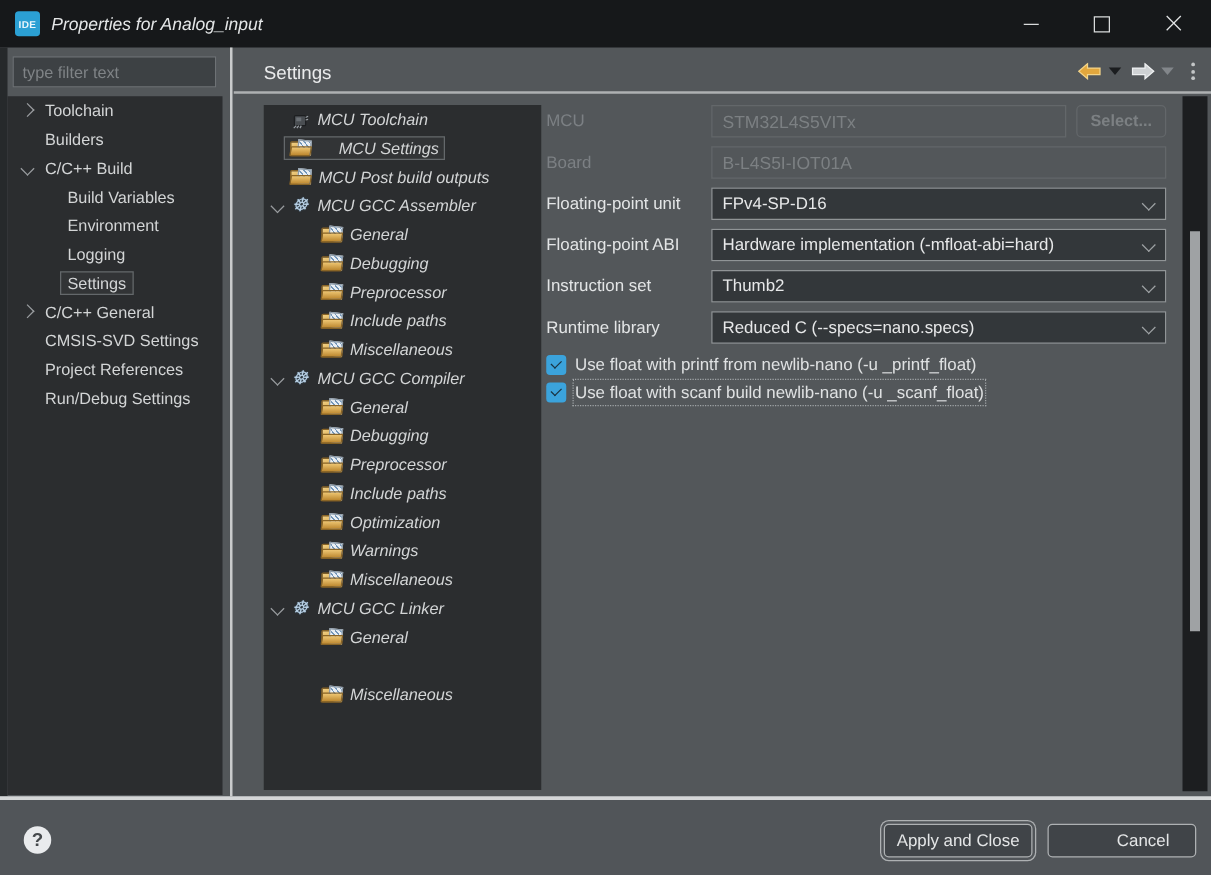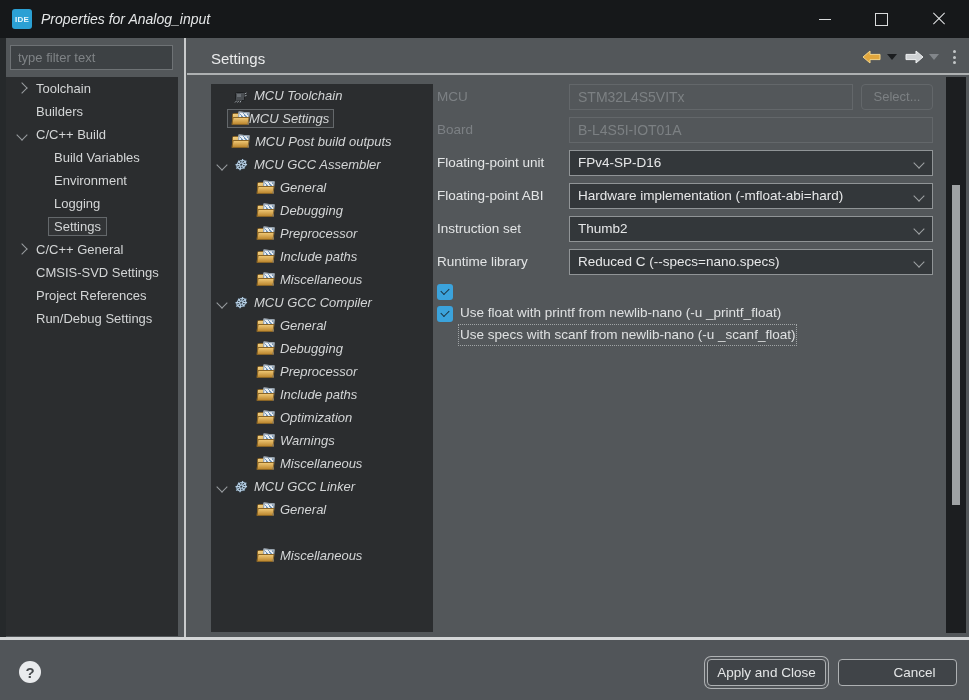--- a/index.html
+++ b/index.html
@@ -33,21 +33,21 @@
   .left-tree{position:absolute;left:6px;top:77px;width:172px;height:559px;background:#2b2d2f;}
   .lt-row{position:absolute;left:0;width:172px;height:23px;display:flex;align-items:center;
     color:#d3d5d6;font-size:13px;white-space:nowrap;cursor:default;}
   .lt-row .lbl{padding-left:30px;}
   .lt-row.child .lbl{padding-left:48px;}
   .chev{position:absolute;width:7px;height:7px;border-right:1.6px solid #9a9da0;border-bottom:1.6px solid #9a9da0;}
   .chev.right{transform:rotate(-45deg);}
   .chev.down{transform:rotate(45deg);}
   .lt-row .chev{left:12px;top:8px;}
   .lt-row .chev.right{top:7px;}
-  .focus-box{border:1px solid #64686b;background:rgba(255,255,255,0.035);padding:1px 5px;margin-left:-6px;display:inline-flex;align-items:center;gap:0;}
+  .focus-box{border:1px solid #64686b;background:rgba(255,255,255,0.035);padding:1px 5px;margin-left:-6px;display:inline-flex;align-items:center;gap:22px;}
   .lt-row.child .focus-box{margin-left:42px;padding-left:5px;}
   .lt-row.child .focus-box .lbl{padding-left:0;}
   
   .page-title{position:absolute;left:211px;top:45px;height:28px;line-height:28px;color:#eaebec;font-size:15px;}
   .nav-btn{position:absolute;top:45px;height:24px;display:flex;align-items:center;justify-content:center;}
   .nav-back{left:858px;width:26px;}
   .nav-back-dd{left:884px;width:16px;}
   .nav-fwd{left:901px;width:26px;}
   .nav-fwd-dd{left:926px;width:16px;}
   .tri-down{width:0;height:0;border-left:5px solid transparent;border-right:5px solid transparent;border-top:6px solid #1b1d1f;}
@@ -73,28 +73,28 @@
     border:1px solid #8a6526;border-radius:1px;transform:skewX(-10deg);}
   .icon-wheel{width:16px;height:16px;display:inline-flex;align-items:center;justify-content:center;}
   .icon-wheel::before{content:"\2638";font-size:15px;line-height:16px;color:#b9d0e4;text-shadow:0 0 1px #51728c;}
   .icon-chip{width:16px;height:16px;display:inline-block;}
   
   .fld-label{position:absolute;left:437px;height:26px;line-height:26px;font-size:13.5px;color:#e3e5e6;white-space:nowrap;}
   .fld-label.disabled{color:#7c8084;}
   .txt-field{position:absolute;left:569px;height:26px;box-sizing:border-box;border:1px solid #63676a;
     background:transparent;color:#7c8083;font-size:14px;line-height:24px;padding:0 8px;white-space:nowrap;overflow:hidden;}
   .select-btn{position:absolute;left:861px;width:72px;height:26px;box-sizing:border-box;border:1px solid #63676a;
-    border-radius:4px;color:#7c8083;font-size:13px;line-height:24px;text-align:center;background:transparent;white-space:nowrap;overflow:hidden;}
+    border-radius:4px;color:#7c8083;font-size:13px;line-height:24px;text-align:center;background:transparent;white-space:nowrap;overflow:hidden;font-weight:bold;}
   .dropdown{position:absolute;left:569px;width:364px;height:26px;box-sizing:border-box;background:#33373a;
     border:1px solid #909496;color:#e7e8e9;font-size:13.5px;line-height:24px;padding:0 26px 0 8px;white-space:nowrap;overflow:hidden;cursor:default;}
   .dropdown .dd-chev{position:absolute;right:9px;top:8px;width:7px;height:7px;border-right:1.6px solid #9ea2a4;border-bottom:1.6px solid #9ea2a4;transform:rotate(45deg);}
   .cb-row{position:absolute;left:437px;display:flex;align-items:flex-start;gap:7px;}
   .cb-box{width:16px;height:16px;border-radius:3px;background:#3ba3dc;position:relative;flex:none;margin-top:1px;}
   .cb-box i{position:absolute;left:4px;top:4px;width:7px;height:4px;border-left:1.8px solid #1b3342;border-bottom:1.8px solid #1b3342;transform:rotate(-45deg);}
-  .cb-label{font-size:13.5px;color:#dfe1e2;line-height:18px;white-space:nowrap;margin-top:21px;}
+  .cb-label{font-size:13.5px;color:#dfe1e2;line-height:18px;white-space:nowrap;}
   .cb-label.focused{outline:1px dotted #a0a4a6;outline-offset:1px;}
   
   .sb-track{position:absolute;left:946px;top:77px;width:20px;height:556px;background:#1c1e20;}
   .sb-thumb{position:absolute;left:6px;top:108px;width:8px;height:320px;background:#9fa2a4;}
   
   .bottom-bar{position:absolute;left:0;top:640px;width:969px;height:60px;background:#515559;}
   .help-btn{position:absolute;left:19px;top:21px;width:22px;height:22px;border-radius:50%;background:#e9ebed;
     color:#45494c;font-size:15px;font-weight:bold;display:flex;align-items:center;justify-content:center;}
   .dlg-btn{position:absolute;top:19px;width:119px;height:27px;box-sizing:border-box;background:#404448;
     border:1px solid #aeb1b3;border-radius:4px;color:#e4e6e7;font-size:13.5px;line-height:25px;text-align:center;cursor:default;}
@@ -380,21 +380,21 @@
   <div class="cb-row" style="top:283px">
     <span class="cb-box">
         <i></i>
       </span>
     <span class="cb-label">Use float with printf from newlib-nano (-u _printf_float)</span>
   </div>
   <div class="cb-row" style="top:305px">
     <span class="cb-box">
         <i></i>
       </span>
-    <span class="cb-label focused">Use specs with scanf from newlib-nano (-u _scanf_float)</span>
+    <span class="cb-label focused">Use float with scanf build newlib-nano (-u _scanf_float)</span>
   </div>
 
   <div class="sb-track">
     <div class="sb-thumb"></div>
   </div>
 
   <div class="hsep"></div>
 
   <div class="bottom-bar">
     <div class="help-btn">

